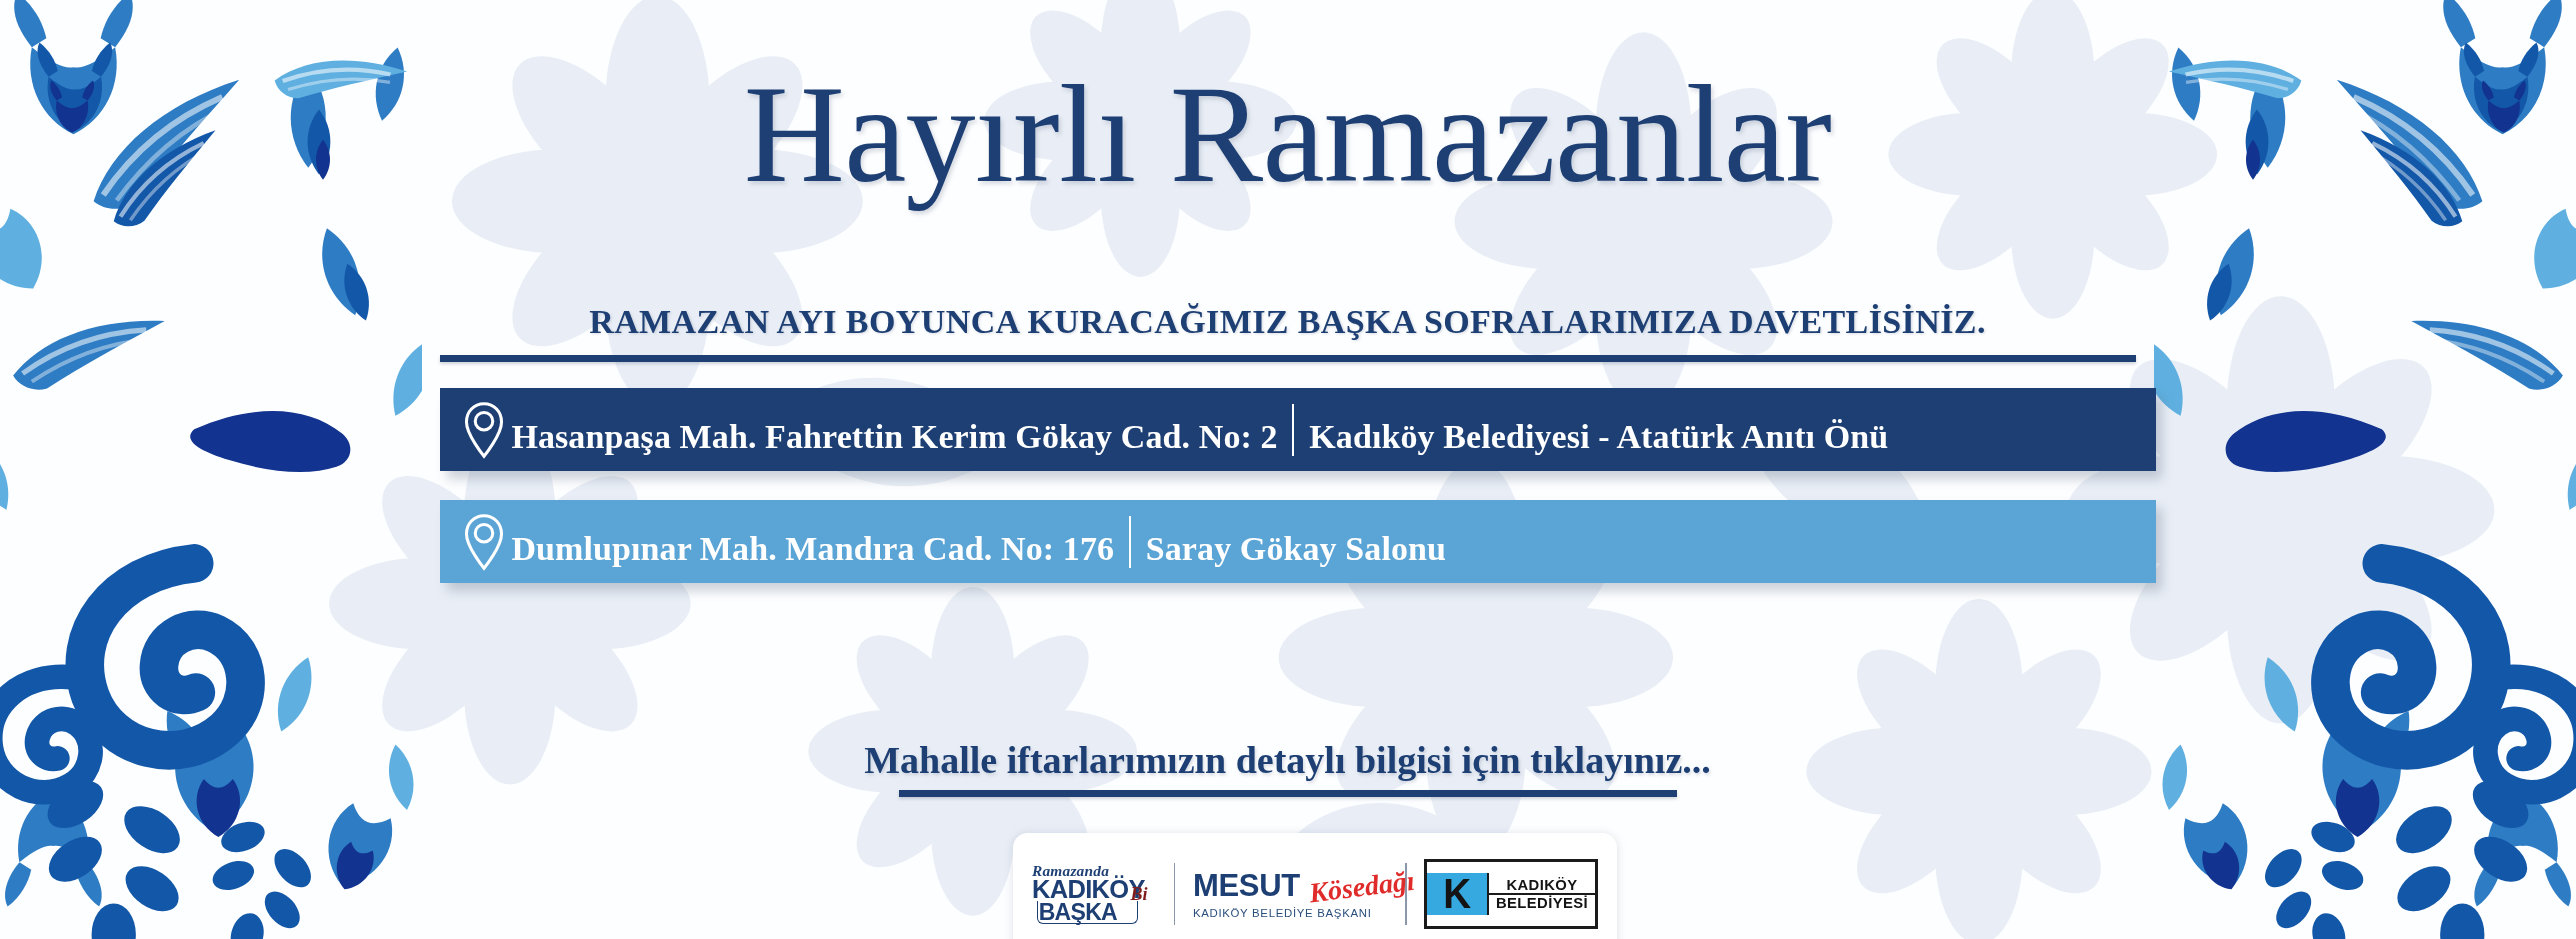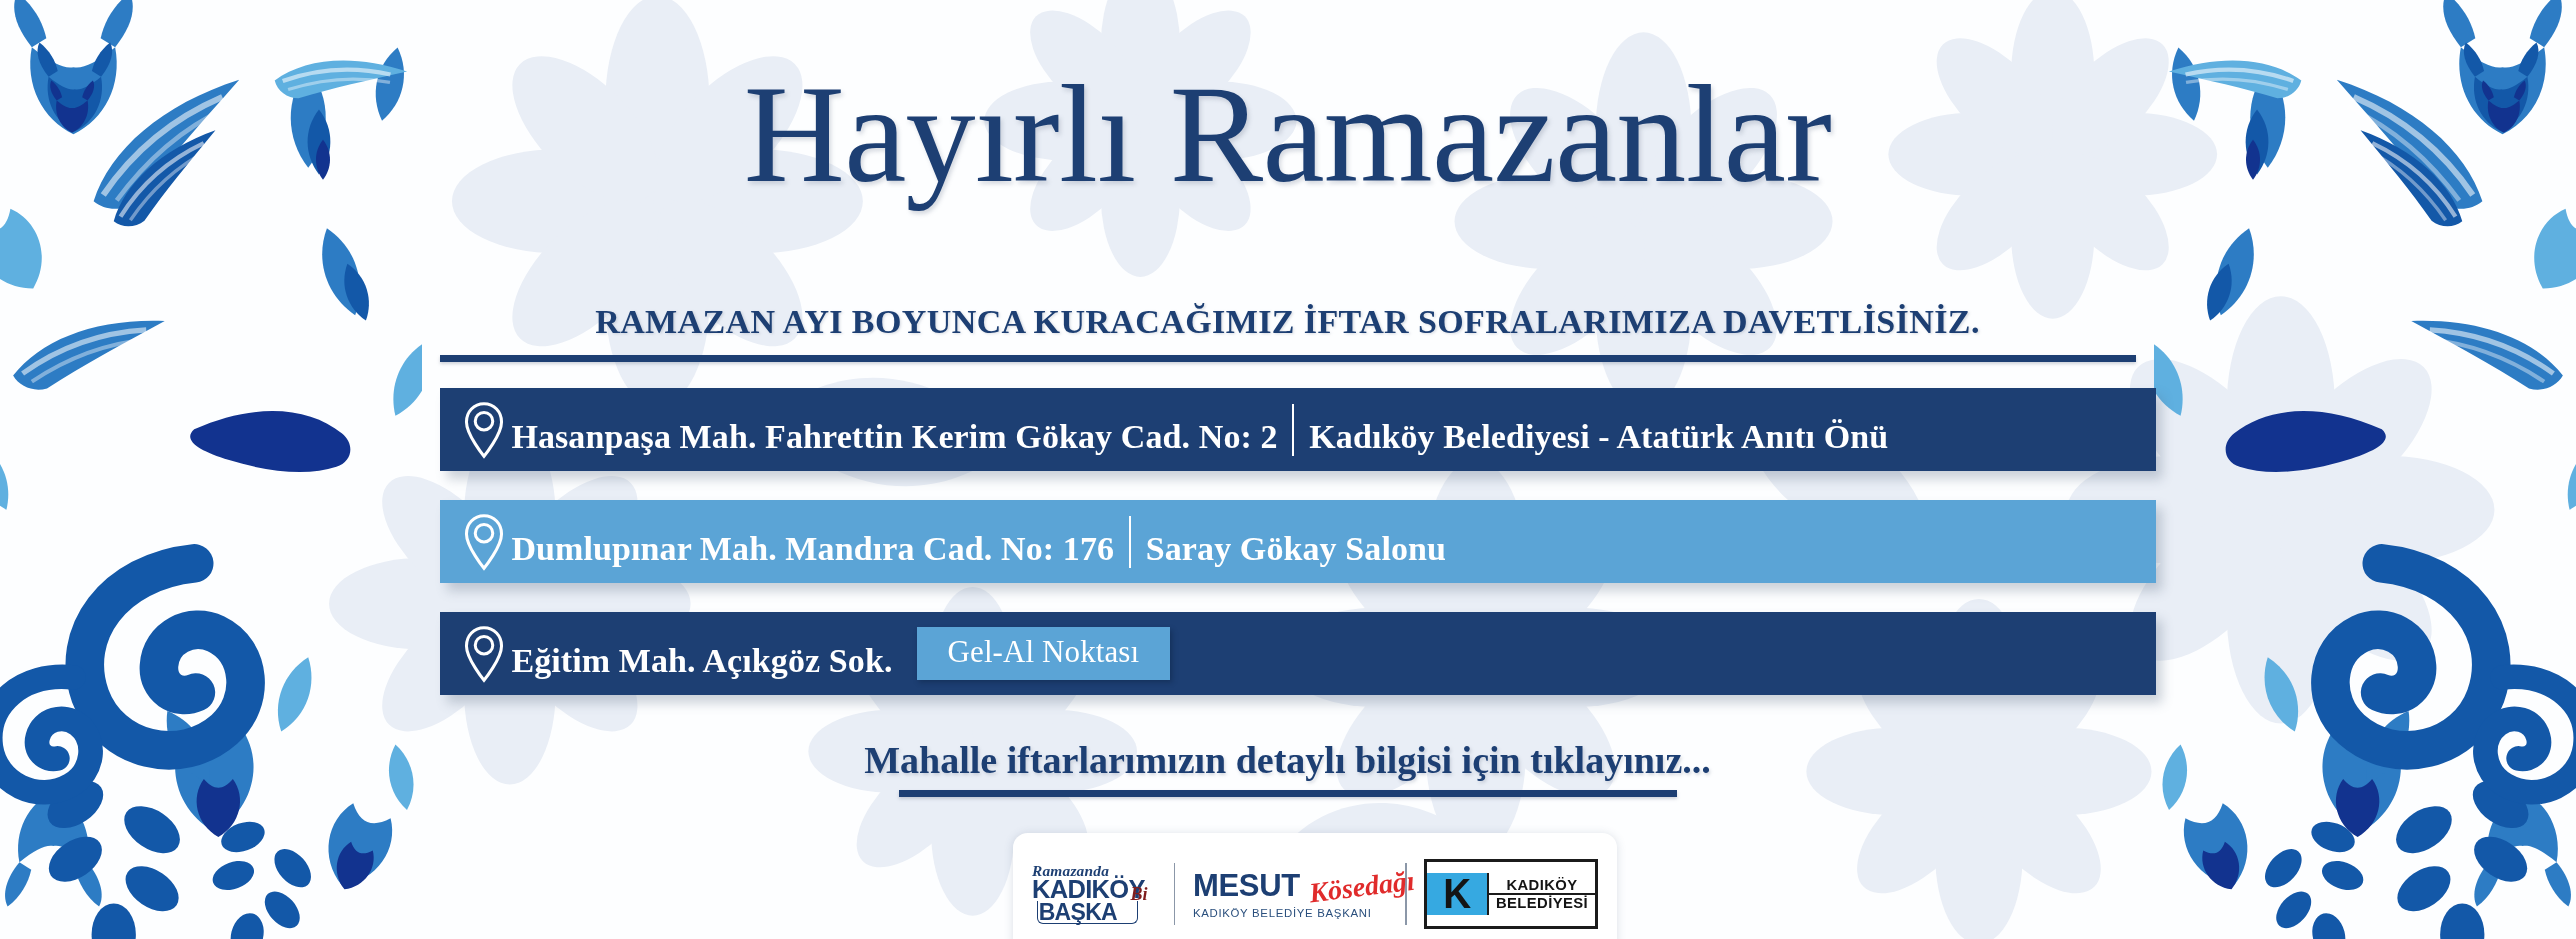--- a/index.html
+++ b/index.html
@@ -348,21 +348,21 @@
       <use href="#drop" transform="translate(470,980) scale(.95) rotate(200)"></use>
       <use href="#drop" transform="translate(600,1110) scale(.8) rotate(170)"></use>
     </g>
   </svg>
 
   <div class="center-col">
 
     <div class="headline">Hayırlı Ramazanlar</div>
 
     <div class="subtitle-wrap">
-      <div class="subtitle">RAMAZAN AYI BOYUNCA KURACAĞIMIZ İFTAR SOFRALARIMIZA DAVETLİSİNİZ.</div>
+      <div class="subtitle">RAMAZAN AYI BOYUNCA KURACAĞIMIZ BAŞKA SOFRALARIMIZA DAVETLİSİNİZ.</div>
       <div class="subtitle-rule"></div>
     </div>
 
     <div class="bars">
 
       <div class="bar dark">
         <svg class="pin-icon" viewBox="0 0 62 86" aria-hidden="true">
           <path d="M31 4 C16 4 5 16 5 31 C5 50 31 82 31 82 C31 82 57 50 57 31 C57 16 46 4 31 4 Z" fill="none" stroke="#ffffff" stroke-width="4.5"></path>
           <circle cx="31" cy="30" r="13" fill="none" stroke="#ffffff" stroke-width="4.5"></circle>
         </svg>
@@ -378,30 +378,20 @@
           <path d="M31 4 C16 4 5 16 5 31 C5 50 31 82 31 82 C31 82 57 50 57 31 C57 16 46 4 31 4 Z" fill="none" stroke="#ffffff" stroke-width="4.5"></path>
           <circle cx="31" cy="30" r="13" fill="none" stroke="#ffffff" stroke-width="4.5"></circle>
         </svg>
         <div class="bar-text">
           <span>Dumlupınar Mah. Mandıra Cad. No: 176</span>
           <span class="bar-sep"></span>
           <span>Saray Gökay Salonu</span>
         </div>
       </div>
 
-      <div class="bar dark">
-        <svg class="pin-icon" viewBox="0 0 62 86" aria-hidden="true">
-          <path d="M31 4 C16 4 5 16 5 31 C5 50 31 82 31 82 C31 82 57 50 57 31 C57 16 46 4 31 4 Z" fill="none" stroke="#ffffff" stroke-width="4.5"></path>
-          <circle cx="31" cy="30" r="13" fill="none" stroke="#ffffff" stroke-width="4.5"></circle>
-        </svg>
-        <div class="bar-text">
-          <span>Eğitim Mah. Açıkgöz Sok.</span>
-          <span class="badge">Gel-Al Noktası</span>
-        </div>
-      </div>
 
     </div>
 
     <div class="cta-wrap">
       <div class="cta">Mahalle iftarlarımızın detaylı bilgisi için tıklayınız...</div>
       <div class="cta-rule"></div>
     </div>
 
     <div class="logo-card">
 

